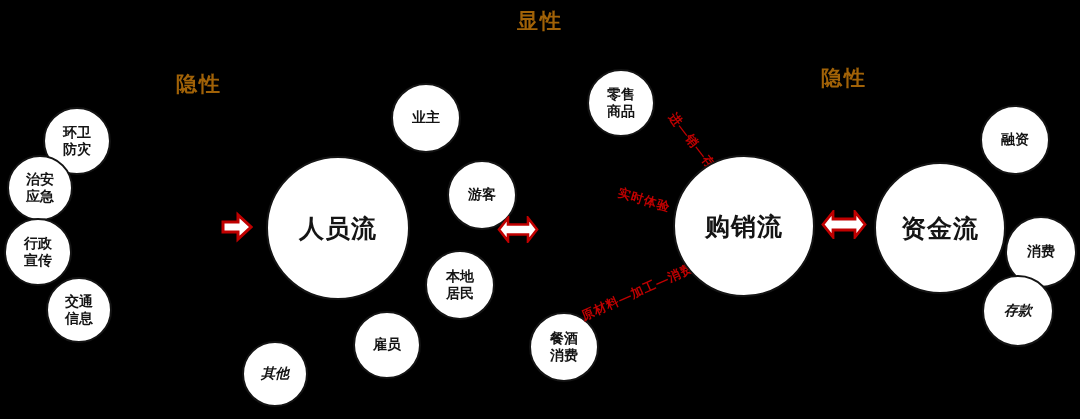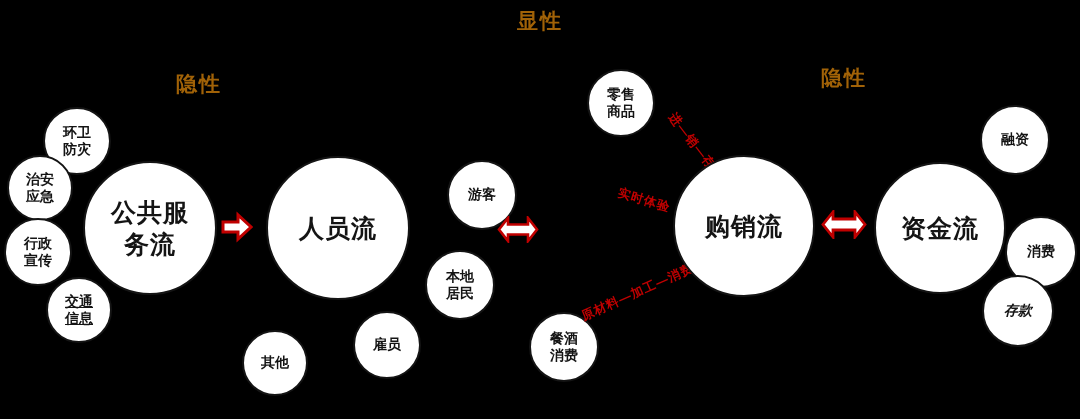--- a/index.html
+++ b/index.html
@@ -22,29 +22,29 @@
     white-space:pre-line;
     font-weight:600;
     line-height:1.25;
   }
   .circle.big{font-size:25px;letter-spacing:1px;line-height:1.3;}
   .circle.small{font-size:14px;}
   
   .c-huanwei{left:43px;top:107px;width:68px;height:68px;}
   .c-zhian{left:7px;top:155px;width:66px;height:66px;}
   .c-xingzheng{left:4px;top:218px;width:68px;height:68px;}
-  .c-jiaotong{left:46px;top:277px;width:66px;height:66px;text-decoration:underline;}
+  .c-jiaotong{left:46px;top:277px;width:66px;height:66px;}
   .c-public{left:83px;top:161px;width:134px;height:134px;}
   
   .c-people{left:266px;top:156px;width:144px;height:144px;text-align:right;}
   .c-yezhu{left:391px;top:83px;width:70px;height:70px;}
   .c-youke{left:447px;top:160px;width:70px;height:70px;}
   .c-bendi{left:425px;top:250px;width:70px;height:70px;}
   .c-guyuan{left:353px;top:311px;width:68px;height:68px;}
-  .c-qita{left:242px;top:330px;width:66px;height:66px;}
+  .c-qita{left:242px;top:341px;width:66px;height:66px;font-style:italic;}
   
   .c-xiuxian{left:541px;top:173px;width:72px;height:72px;}
   .c-lingshou{left:587px;top:69px;width:68px;height:68px;}
   .c-canjiu{left:529px;top:312px;width:70px;height:70px;}
   
   .c-gouxiao{left:673px;top:155px;width:142px;height:142px;}
   .c-zijin{left:874px;top:162px;width:132px;height:132px;}
   .c-rongzi{left:980px;top:105px;width:70px;height:70px;}
   .c-touzi{left:1003px;top:160px;width:70px;height:70px;}
   .c-xiaofei{left:1005px;top:216px;width:72px;height:72px;}
@@ -90,30 +90,29 @@
   <span class="zone-label zl-right">隐性</span>
 
   <div class="circle small c-huanwei">环卫
 防灾</div>
   <div class="circle small c-zhian">治安
 应急</div>
   <div class="circle small c-xingzheng">行政
 宣传</div>
   <div class="circle small c-jiaotong">交通
 信息</div>
-  <div class="circle big c-public">公共服
-务流</div>
 
   <div class="arrow ar-1">
     <svg width="32" height="32" viewBox="0 0 32 32">
       <polygon points="2,11 17,11 17,4 30,16 17,28 17,21 2,21" fill="#ffffff" stroke="#c00000" stroke-width="3" stroke-linejoin="miter"></polygon>
     </svg>
   </div>
 
   <div class="circle big c-people">人员流</div>
+  <div class="circle small c-yezhu">业主</div>
   <div class="circle small c-youke">游客</div>
   <div class="circle small c-bendi">本地
 居民</div>
   <div class="circle small c-guyuan">雇员</div>
   <div class="circle small c-qita">其他</div>
 
   <div class="arrow ar-2">
     <svg width="42" height="27" viewBox="0 0 42 27">
       <polygon points="11,2 2,13.5 11,25 11,18.5 31,18.5 31,25 40,13.5 31,2 31,8.5 11,8.5" fill="#ffffff" stroke="#c00000" stroke-width="2.6" stroke-linejoin="miter"></polygon>
     </svg>

